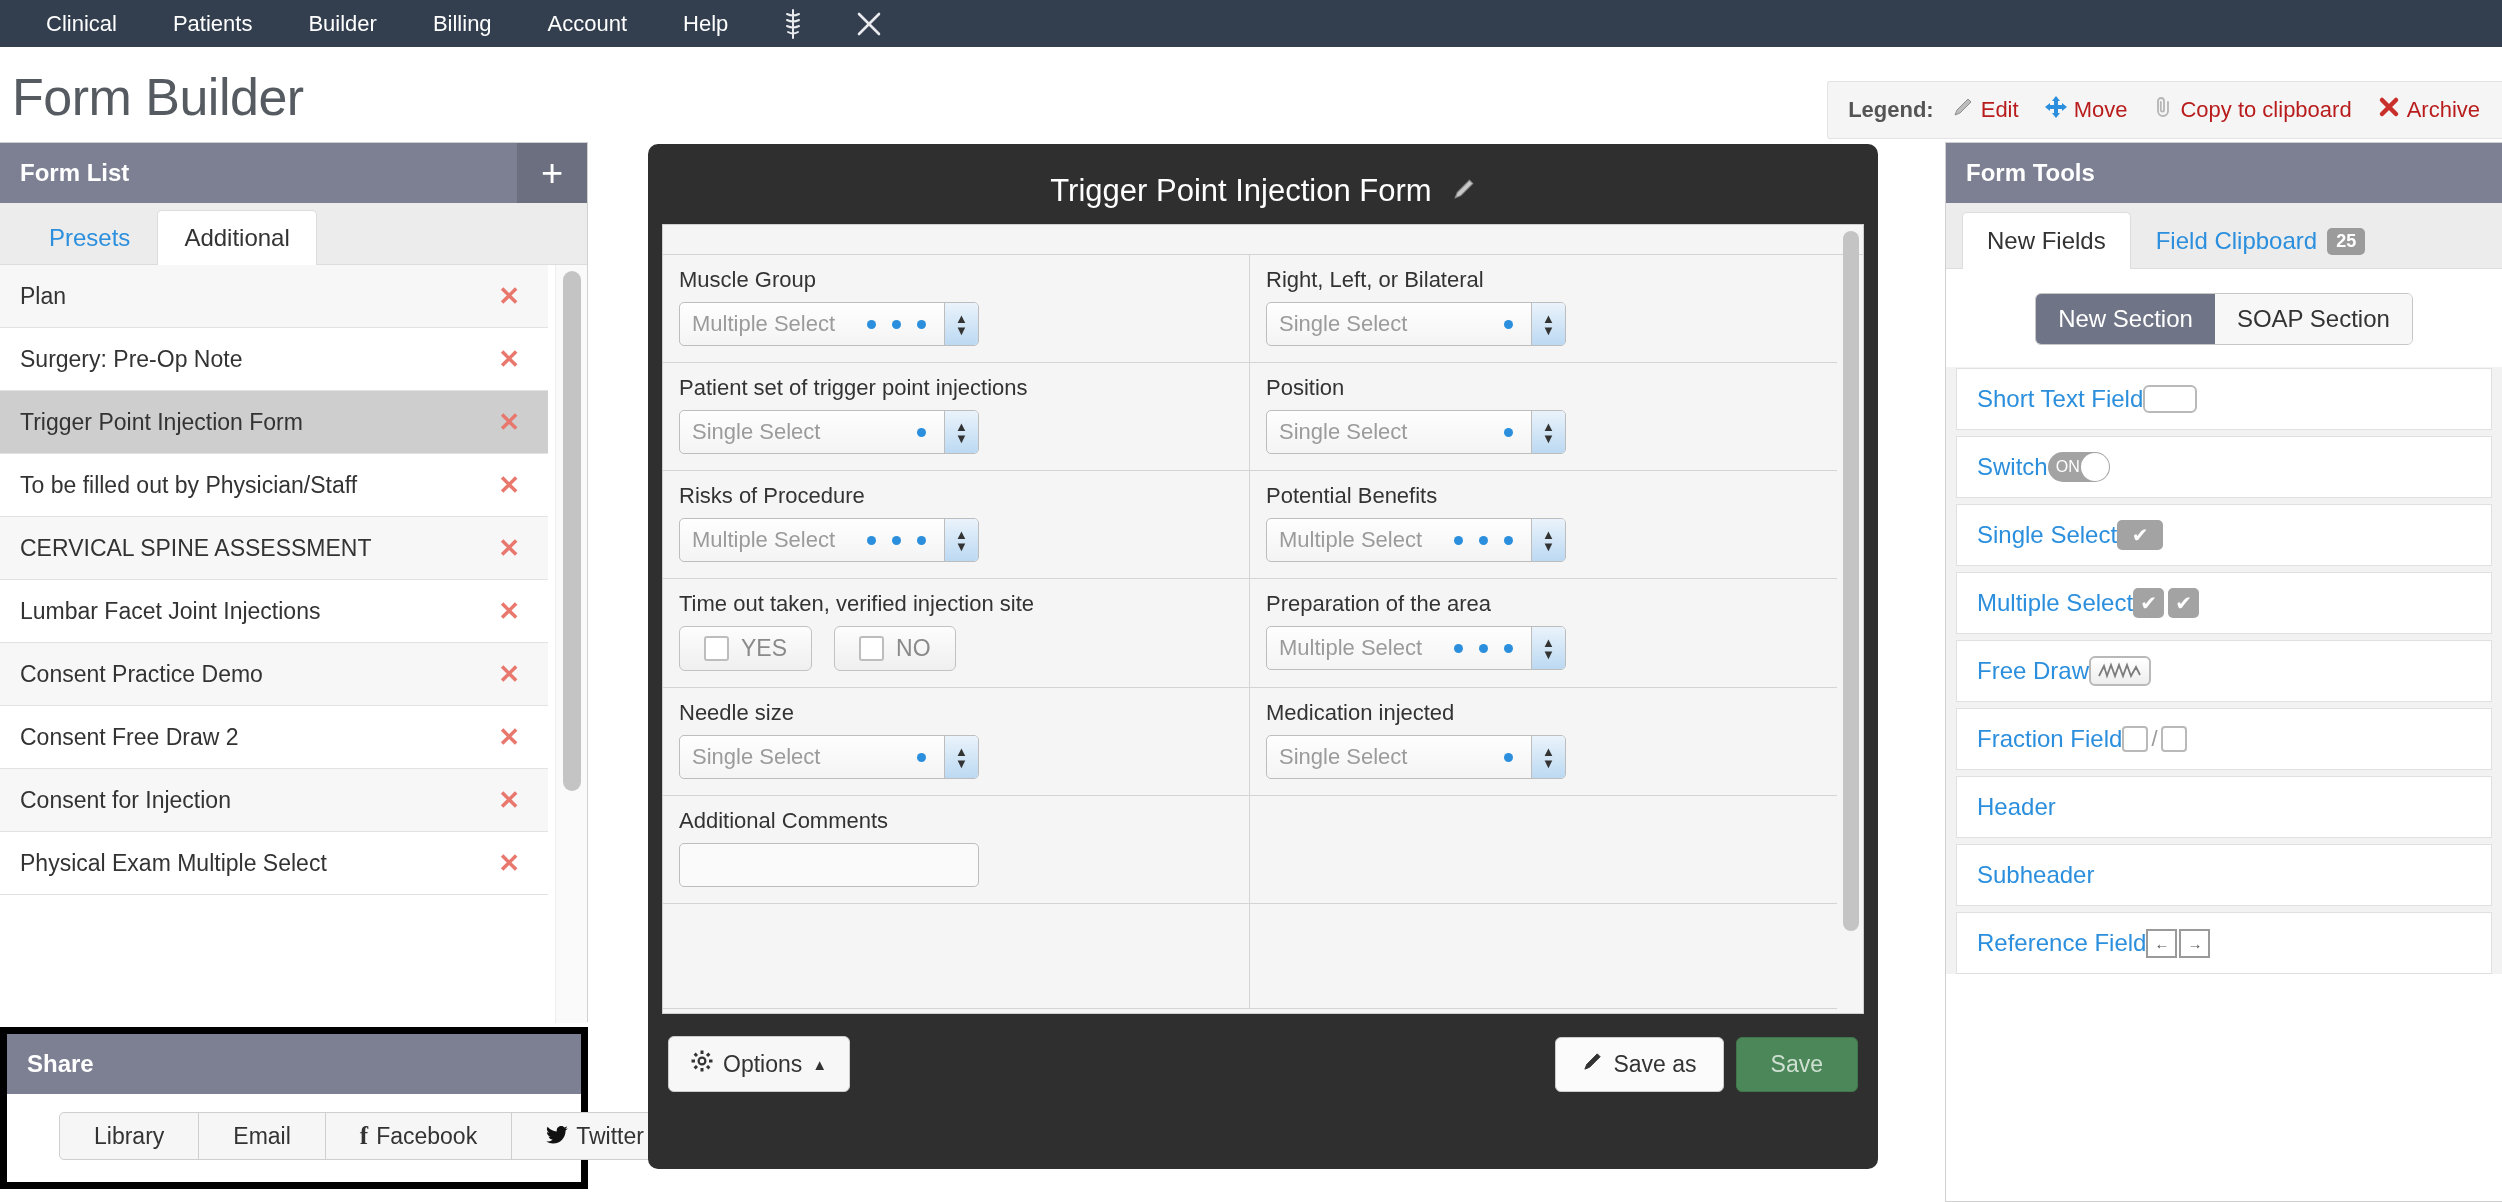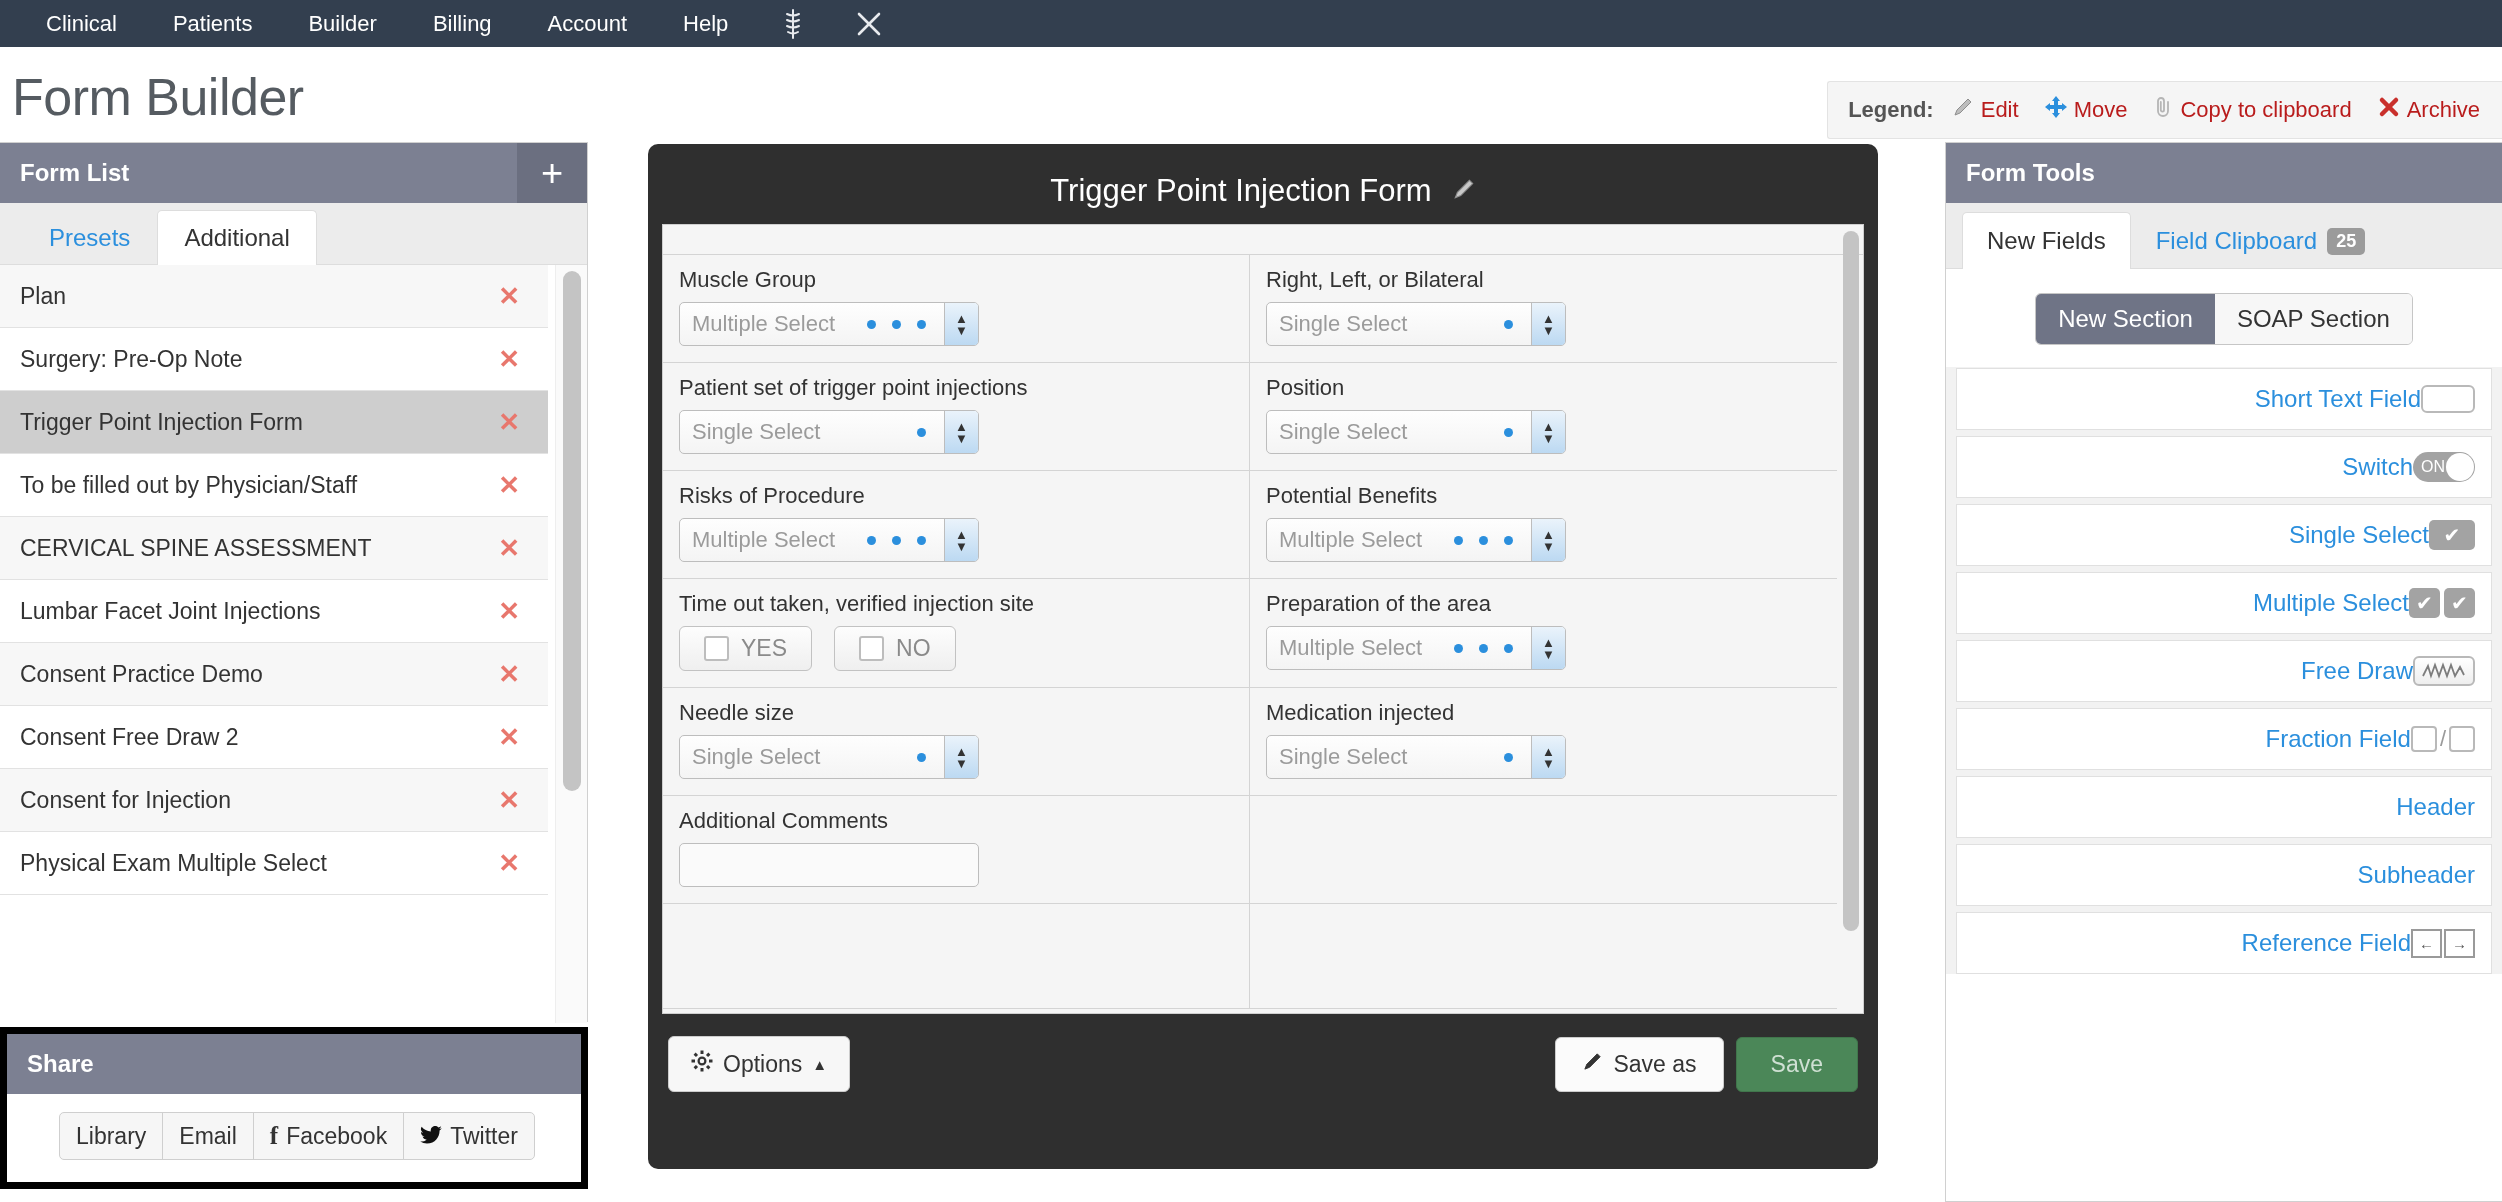--- a/index.html
+++ b/index.html
@@ -171,21 +171,21 @@
   }
   .sharehead {
     height: 60px; background: #7c8092;
     color: #fff; font-size: 24px; font-weight: bold;
     display: flex; align-items: center; padding-left: 20px;
   }
   .sharebody { padding: 18px 20px 22px 52px; }
   .btngroup { display: inline-flex; }
   .btngroup .gbtn {
     background: #f6f6f6; border: 1px solid #cfcfcf;
-    padding: 9px 16px; font-size: 23px; color: #333;
+    padding: 9px 34px; font-size: 23px; color: #333;
     cursor: pointer; margin-left: -1px;
     display: flex; align-items: center; gap: 8px;
   }
   .btngroup .gbtn:first-child { margin-left: 0; border-radius: 5px 0 0 5px; }
   .btngroup .gbtn:last-child { border-radius: 0 5px 5px 0; }
 
   
   .builder {
     position: absolute; left: 648px; top: 2px;
     width: 1230px; height: 1025px;
@@ -310,21 +310,21 @@
     font-size: 24px; padding: 11px 22px; cursor: pointer;
     background: #f7f7f7; color: #333;
   }
   .seg div.on { background: #6f7486; color: #fff; }
   .fieldlist { padding: 0 10px; background: #f2f2f2; padding-top: 1px; }
   .fieldrow {
     background: #fff; border: 1px solid #e0e0e0;
     height: 62px; display: flex; align-items: center;
     padding: 0 16px 0 20px; margin-bottom: 6px;
     font-size: 24px; color: #2b8fdd; cursor: pointer;
-    justify-content: flex-end;
+    justify-content: flex-start;
   }
   .ic-textfield { width: 54px; height: 28px; border: 2px solid #b9b9b9; border-radius: 6px; background:#fff; }
   .ic-yn { display:flex; border:2px solid #b9b9b9; border-radius: 5px; overflow:hidden; }
   .ic-yn span { width: 29px; height: 28px; font-size: 17px; display:flex; align-items:center; justify-content:center; }
   .ic-yn .y { background:#a3a3a3; color:#fff; }
   .ic-yn .n { background:#fff; color:#7a7a7a; }
   .ic-switch { width: 62px; height: 30px; border-radius: 15px; background:#a3a3a3; display:flex; align-items:center; padding-left:8px; color:#fff; font-size:16px; position:relative; }
   .ic-switch .knob { position:absolute; right:1px; top:1px; width:28px; height:28px; border-radius:50%; background:#fff; }
   .ic-check { width: 46px; height: 30px; background:#a3a3a3; border-radius:5px; display:flex; align-items:center; justify-content:center; color:#fff; font-size:20px; }
   .ic-check.sq { width: 31px; height: 30px; }

